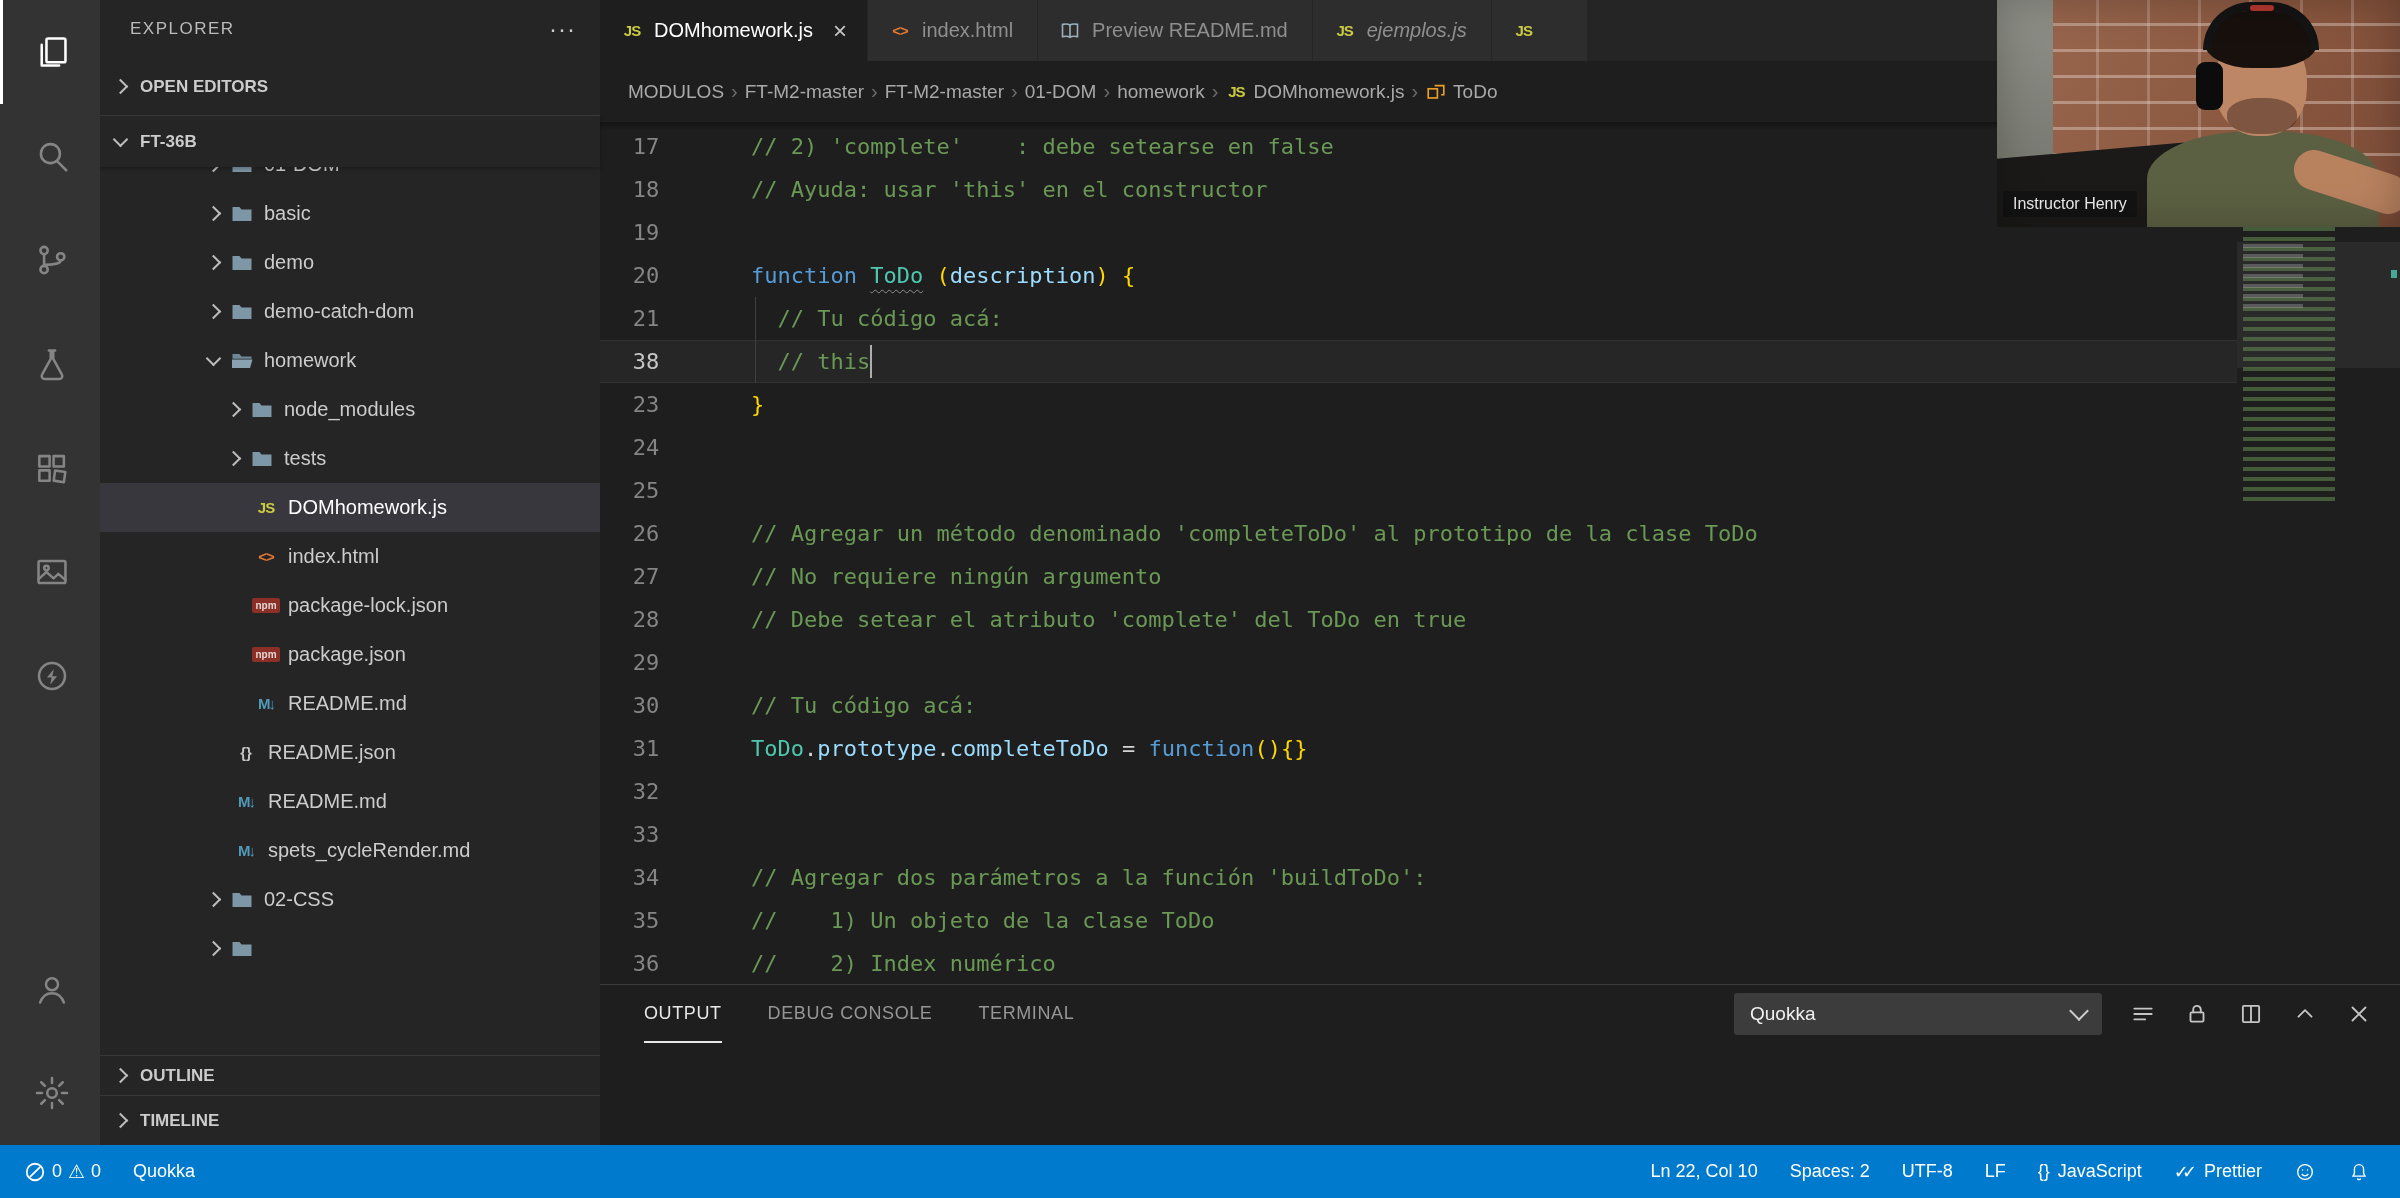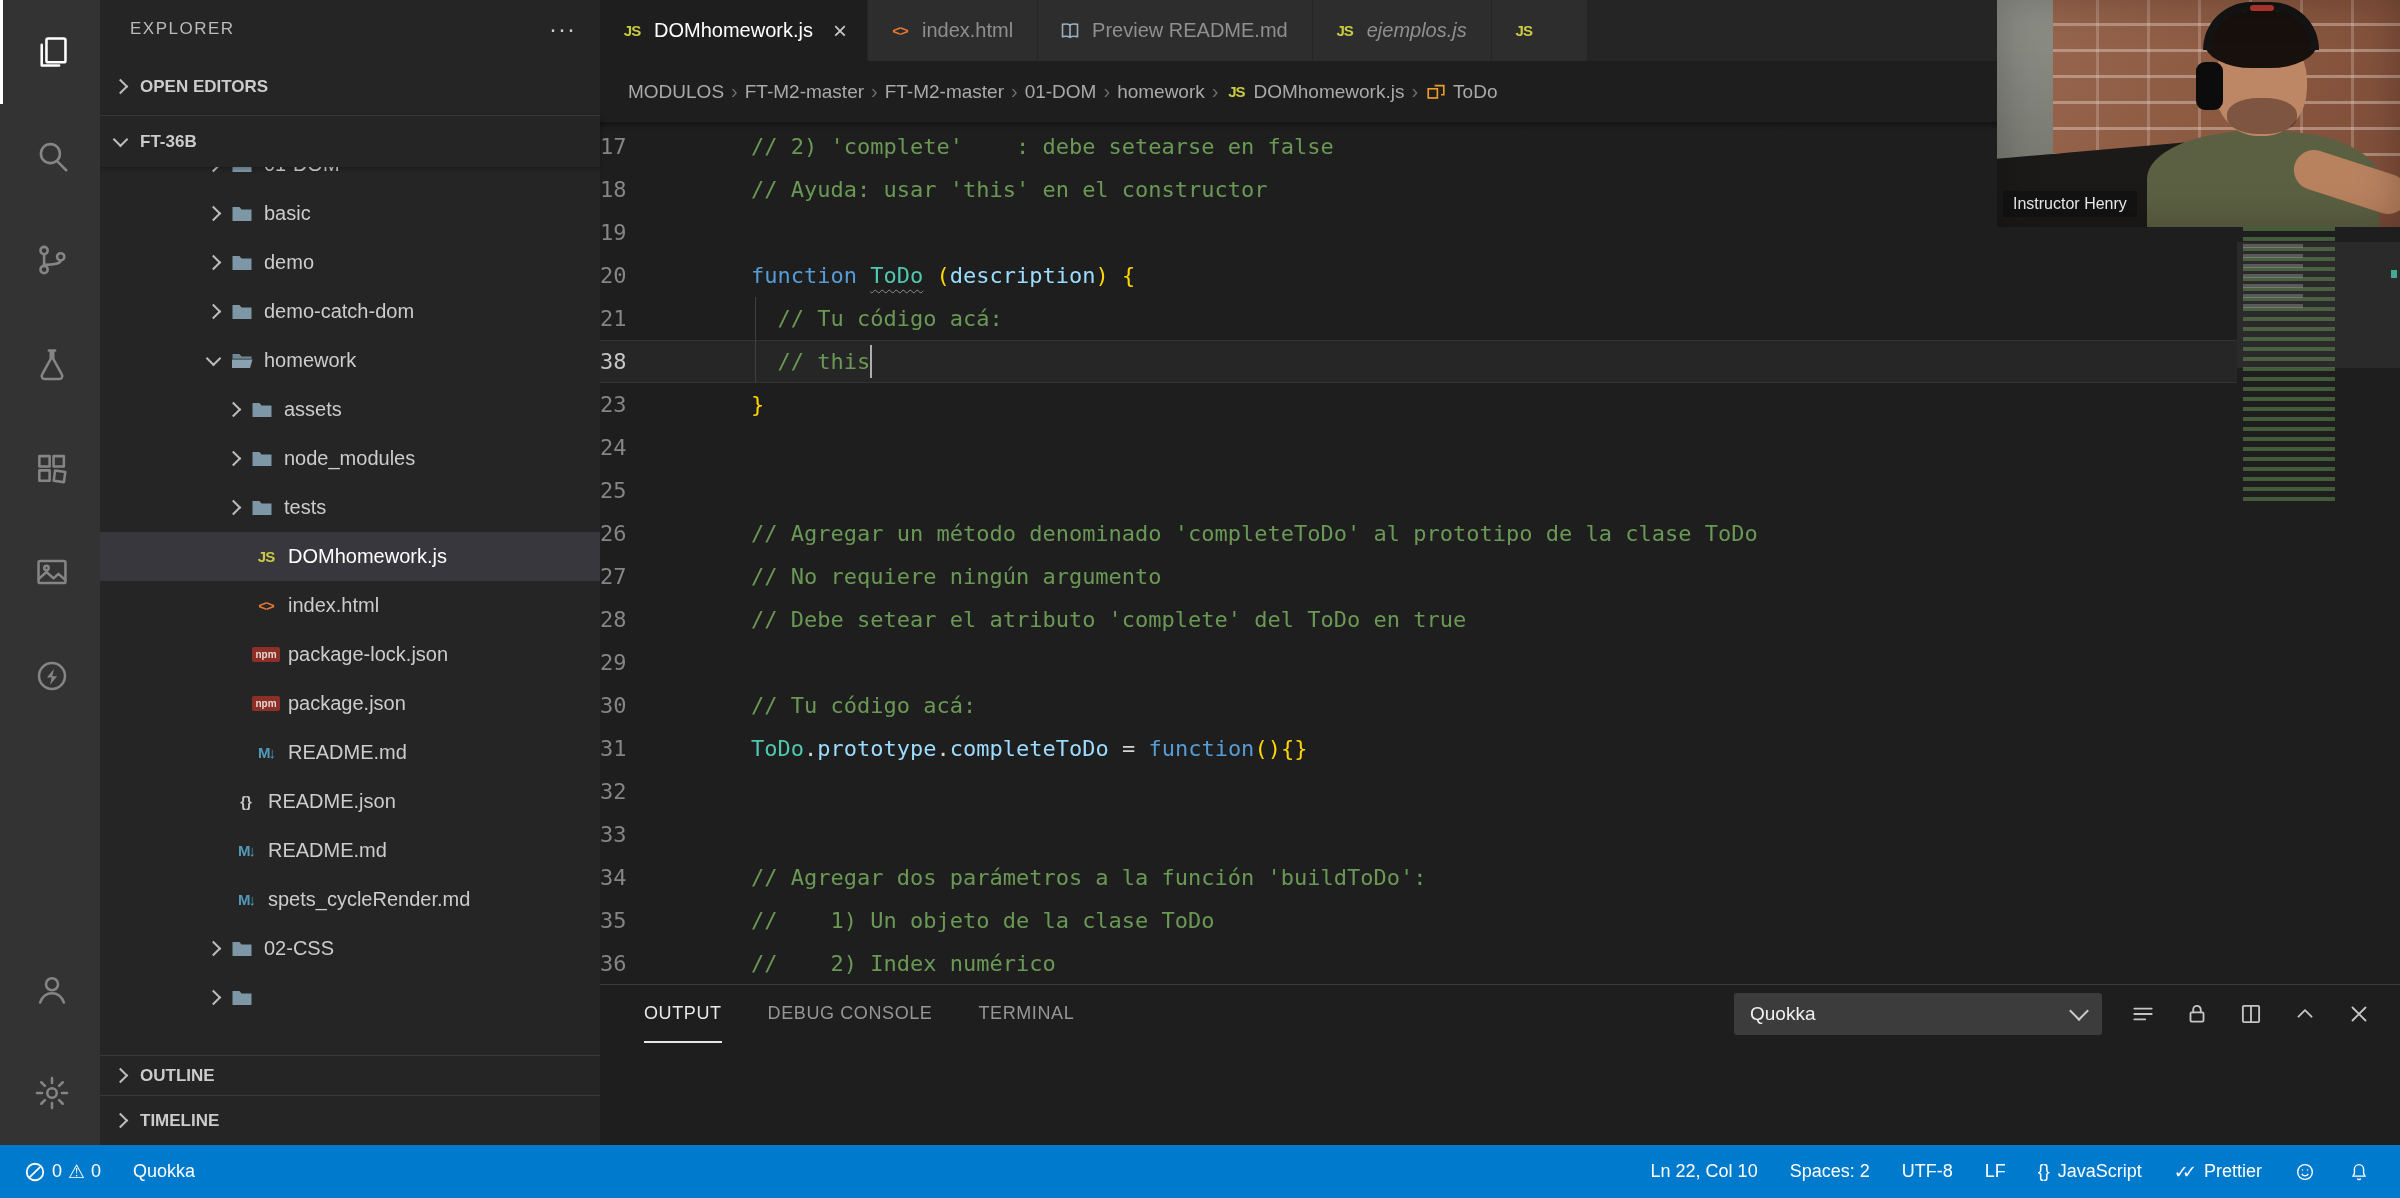--- a/index.html
+++ b/index.html
@@ -52,21 +52,21 @@
   .bc-item{display:inline-flex;align-items:center;gap:6px;cursor:pointer}
   .bc-sep{color:#6e6e6e;font-size:20px}
   .bc-icon .fi{width:22px;height:22px}
 
   
   #editor{position:absolute;top:122px;left:0;right:0;bottom:161px;overflow:hidden;background:#1e1e1e}
   #editor::after{content:"";position:absolute;top:0;left:0;right:0;height:8px;background:linear-gradient(rgba(0,0,0,0.35),transparent);pointer-events:none}
   #lines{padding-top:3px}
   .code-line{position:relative;height:43px;line-height:43px;display:flex;font-family:"DejaVu Sans Mono",monospace;font-size:22px;white-space:pre}
   .code-line.current{background:rgba(255,255,255,0.04);box-shadow:inset 0 1px 0 rgba(255,255,255,0.06),inset 0 -1px 0 rgba(255,255,255,0.06)}
-  .ln{width:92px;flex:none;text-align:left;color:#858585}
+  .ln{width:92px;flex:none;text-align:center;color:#858585}
   .code-line.current .ln{color:#c6c6c6}
   .lc{margin-left:59px;position:relative}
   .code-line.guide .lc::before{content:"";position:absolute;left:4px;top:0;bottom:0;width:1px;background:#404040}
   .tok-c{color:#6a9955}
   .tok-k{color:#569cd6}
   .tok-t{color:#4ec9b0}
   .tok-ts{color:#4ec9b0;text-decoration:underline wavy rgba(220,220,220,0.55);text-decoration-thickness:1px;text-underline-offset:6px}
   .tok-v{color:#9cdcfe}
   .tok-b{color:#ffd700}
   .tok-p{color:#d4d4d4}
@@ -242,29 +242,20 @@
       </div>
       <div class="tree-row" style="padding-left: 103px;">
         <span class="chev down"></span>
         <span style="display: inline-flex;">
           <svg class="fi" viewBox="0 0 24 24">
             <path d="M2.5 5h7l2 2.5h10v2.2h-19z" fill="#6f8897"></path>
             <path d="M2 10.5h20.5L20 19H2z" fill="#8aa1b0"></path>
           </svg>
         </span>
         <span>homework</span>
-      </div>
-      <div class="tree-row" style="padding-left: 123px;">
-        <span class="chev"></span>
-        <span style="display: inline-flex;">
-          <svg class="fi" viewBox="0 0 24 24">
-            <path d="M2.5 5h7l2 2.5h10V19h-19z" fill="#7e97a6"></path>
-          </svg>
-        </span>
-        <span>assets</span>
       </div>
       <div class="tree-row" style="padding-left: 123px;">
         <span class="chev"></span>
         <span style="display: inline-flex;">
           <svg class="fi" viewBox="0 0 24 24">
             <path d="M2.5 5h7l2 2.5h10V19h-19z" fill="#7e97a6"></path>
           </svg>
         </span>
         <span>node_modules</span>
       </div>

